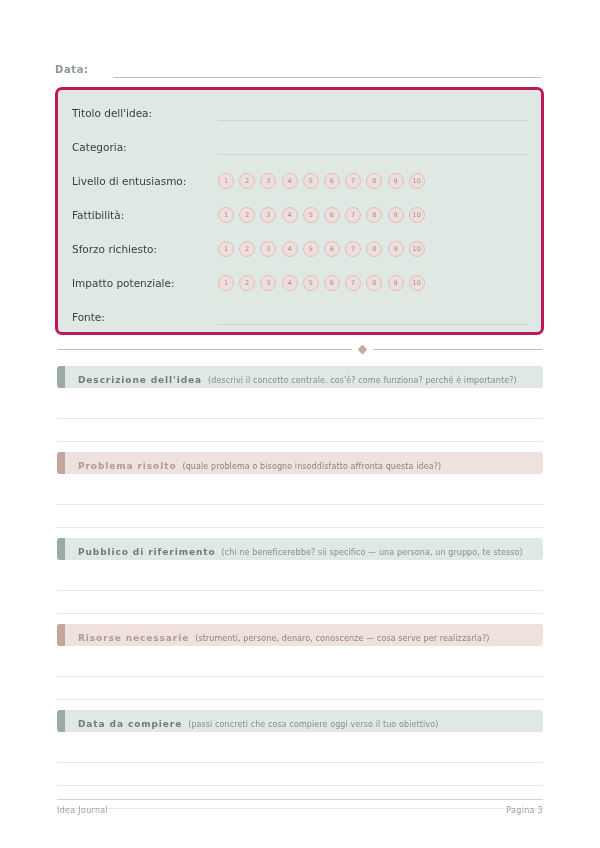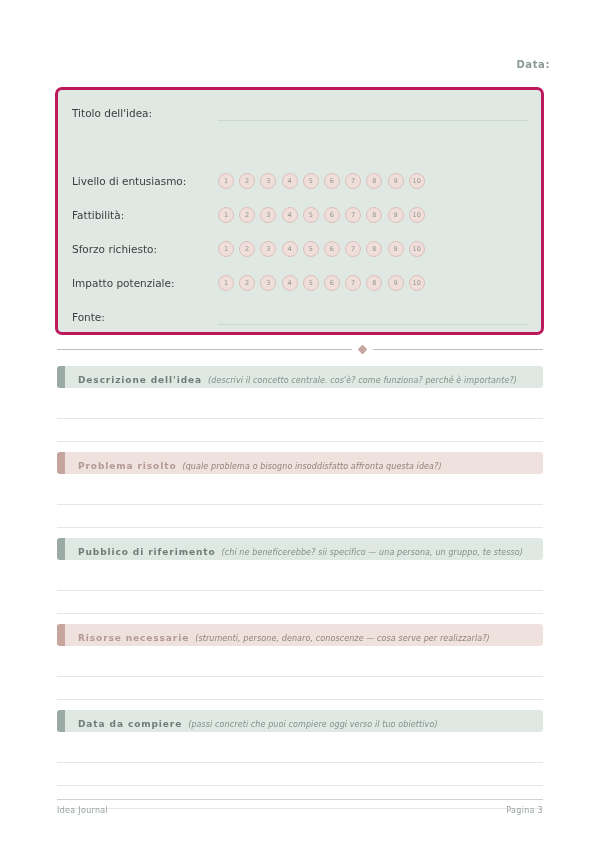--- a/index.html
+++ b/index.html
@@ -19,27 +19,26 @@
   .page {
     position: absolute;
     left: 0; top: 0;
     width: 600px;
     height: 848px;
   }
 
   
   .date-row {
     position: absolute;
-    left: 64px;
+    left: 55px;
     top: 58px;
     width: 486px;
     height: 20px;
     display: flex;
     align-items: flex-end;
-    flex-direction: column;
   }
   .date-label {
     font-size: 10px;
     font-weight: bold;
     color: #8d9a96;
     letter-spacing: 0.6px;
     line-height: 13px;
     padding-bottom: 2px;
     white-space: nowrap;
   }
@@ -146,21 +145,20 @@
     white-space: nowrap;
     overflow: hidden;
   }
   .sec-title {
     font-size: 9px;
     font-weight: bold;
     letter-spacing: 0.9px;
   }
   .sec-hint {
     font-size: 8px;
-    font-style: italic;
     letter-spacing: 0.1px;
     margin-left: 6px;
   }
   .theme-green .sec-head { background: #dfe8e3; }
   .theme-green .sec-bar  { background: #9aaba5; }
   .theme-green .sec-title{ color: #6f7d78; }
   .theme-green .sec-hint { color: #848f8b; }
   .theme-rose  .sec-head { background: #eee1de; }
   .theme-rose  .sec-bar  { background: #c6a59f; }
   .theme-rose  .sec-title{ color: #b49a94; }
@@ -200,20 +198,24 @@
 <div class="page">
 
   <div class="date-row">
     <span class="date-label">Data:</span>
     <span class="date-line"></span>
   </div>
 
   <div class="meta-card" id="meta-card">
       <div class="meta-row" style="top: 6px;">
         <span class="meta-label">Titolo dell'idea:</span>
+        <span class="meta-fill"></span>
+      </div>
+      <div class="meta-row" style="top: 40px;">
+        <span class="meta-label">Categoria:</span>
         <span class="meta-fill"></span>
       </div>
       <div class="meta-row" style="top: 74px;">
         <span class="meta-label">Livello di entusiasmo:</span>
         <div class="scale">
           <span class="dot">1</span>
           <span class="dot">2</span>
           <span class="dot">3</span>
           <span class="dot">4</span>
           <span class="dot">5</span>
@@ -318,21 +320,21 @@
           <span class="sec-text"><span class="sec-title">Risorse necessarie</span><span class="sec-hint">(strumenti, persone, denaro, conoscenze — cosa serve per realizzarla?)</span></span>
         </div>
         <div class="writelines">
           <div class="writeline"></div>
           <div class="writeline"></div>
         </div>
       </div>
       <div class="section theme-green" style="top: 710px;">
         <div class="sec-head">
           <span class="sec-bar"></span>
-          <span class="sec-text"><span class="sec-title">Data da compiere</span><span class="sec-hint">(passi concreti che puoi compiere oggi verso il tuo obiettivo)</span></span>
+          <span class="sec-text"><span class="sec-title">Data da compiere</span><span class="sec-hint">(passi concreti che cosa compiere oggi verso il tuo obiettivo)</span></span>
         </div>
         <div class="writelines">
           <div class="writeline"></div>
           <div class="writeline"></div>
           <div class="writeline"></div>
         </div>
       </div>
     </div>
 
   <div class="footer-rule"></div>

